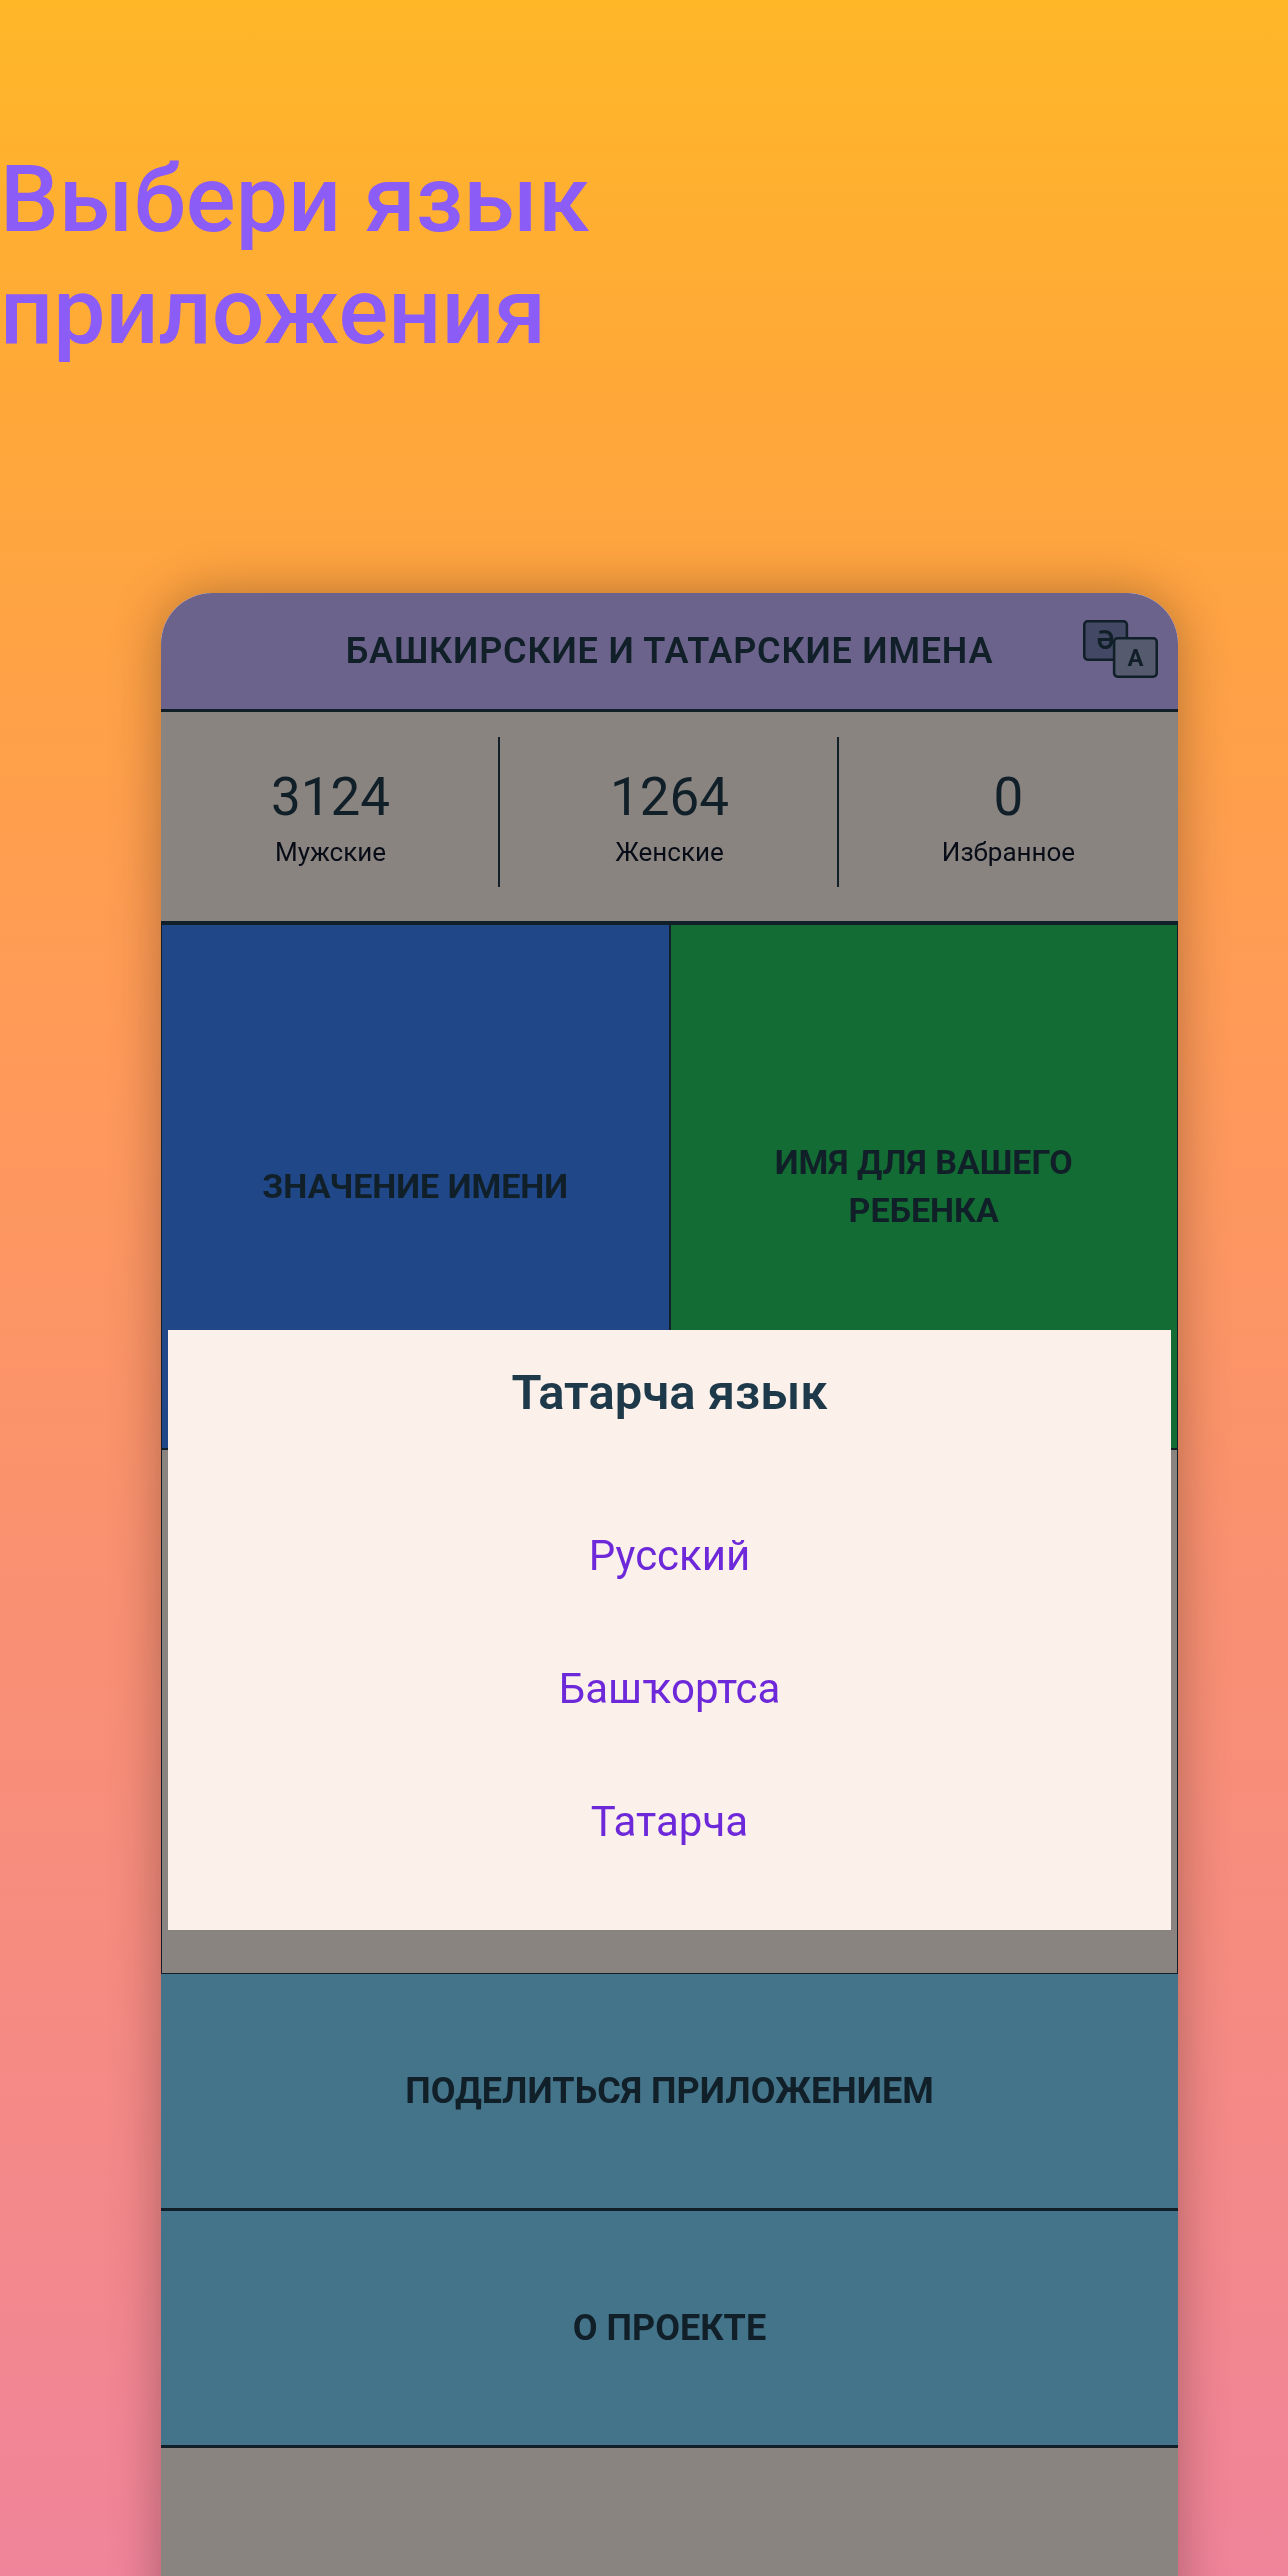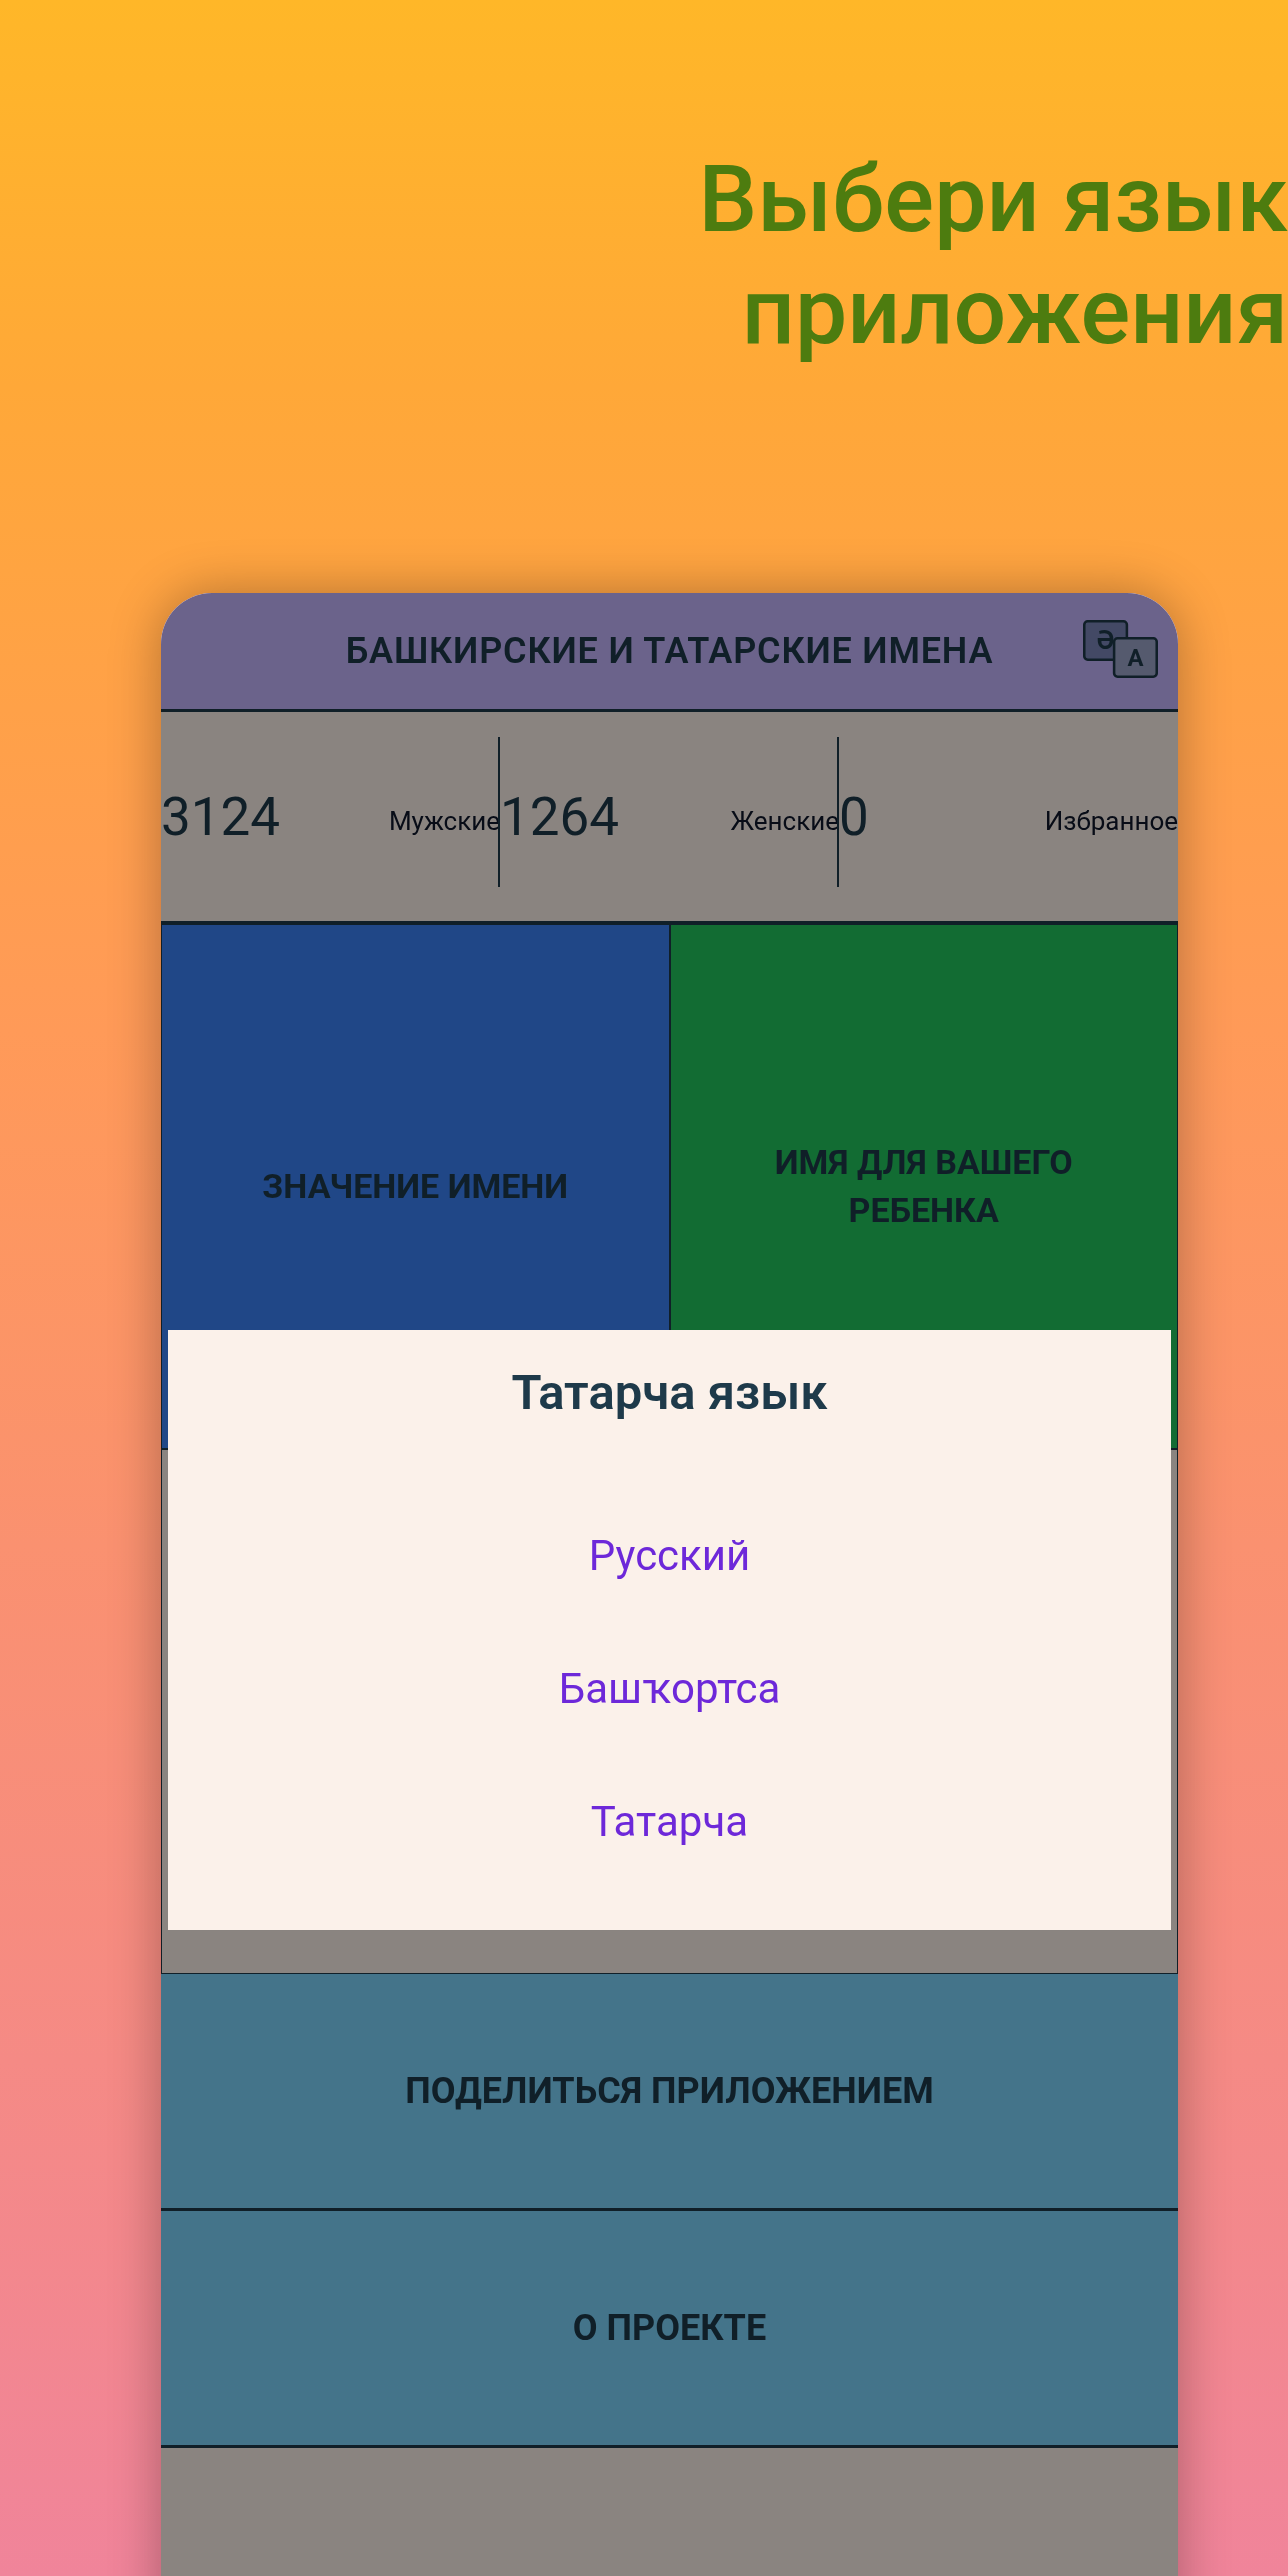--- a/index.html
+++ b/index.html
@@ -9,24 +9,24 @@
   }
   body {
     width: 1288px;
     height: 2576px;
     background: linear-gradient(180deg, #ffb728 0%, #ffa838 15%, #ff9a58 40%, #fa9170 60%, #f58a85 80%, #f0849a 100%);
     font-family: -apple-system, BlinkMacSystemFont, "Segoe UI", Roboto, sans-serif;
     position: relative;
     overflow: hidden;
   }
   .promo-title {
-    text-align: right;
+    text-align: left;
     font-size: 93px;
     font-weight: 500;
-    color: #4d7c0f;
+    color: #8b5cf6;
     padding-top: 144px;
     line-height: 1.2;
   }
   .phone-container {
     position: absolute;
     top: 593px;
     left: 161px;
     width: 1017px;
     height: 2034px;
     border-radius: 51px 51px 0 0;
@@ -69,23 +69,23 @@
   }
   .stats-row {
     height: 212px;
     display: flex;
     border-bottom: 3.4px solid #1e3a4a;
     background: #fbf1ea;
   }
   .stat-item {
     flex: 1;
     display: flex;
-    flex-direction: row;
-    align-items: center;
-    justify-content: space-between;
+    flex-direction: column;
+    align-items: center;
+    justify-content: center;
     position: relative;
   }
   .stat-divider {
     position: absolute;
     right: 0;
     top: 25.4px;
     bottom: 34px;
     width: 2.5px;
     background: #1e3a4a;
   }

